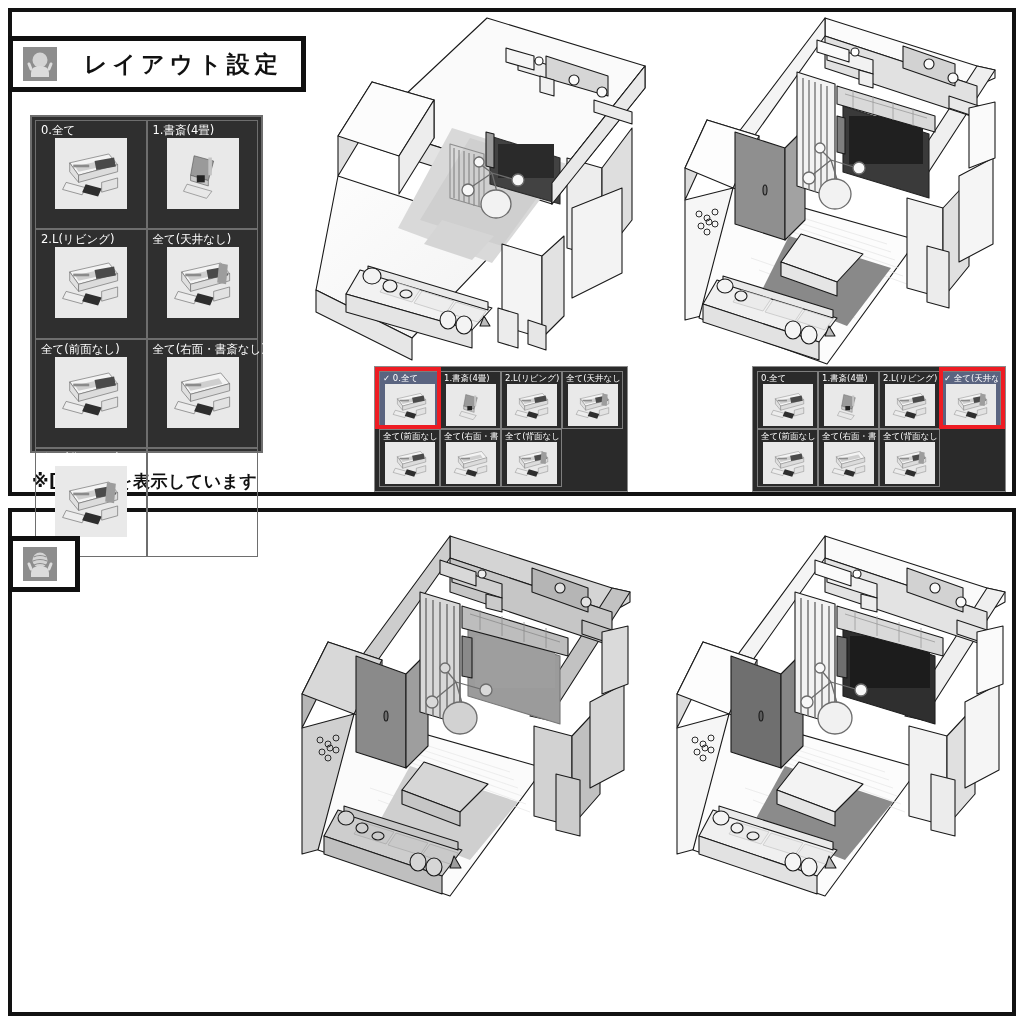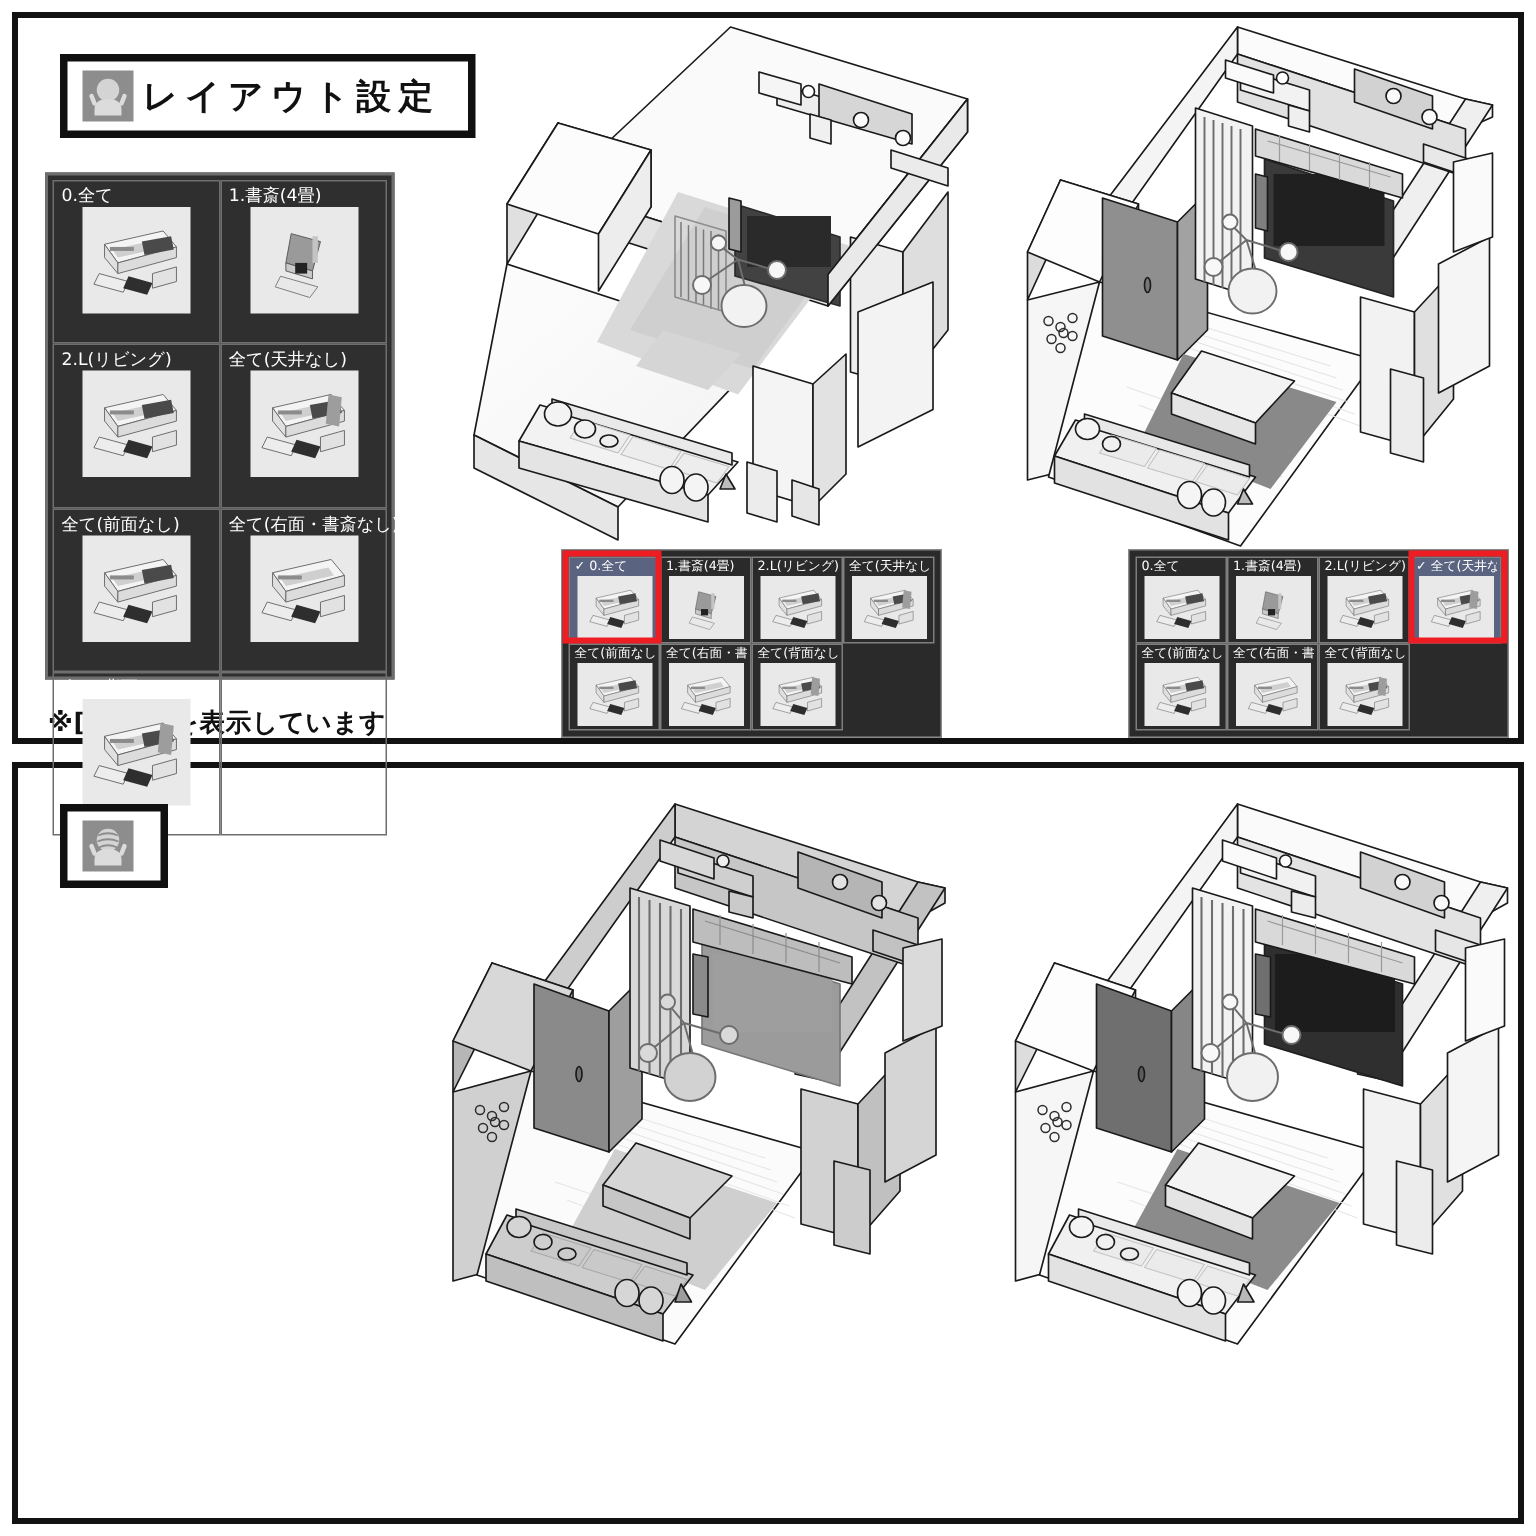--- a/index.html
+++ b/index.html
@@ -12,23 +12,22 @@
     position:absolute; left:8px; width:1008px;
     border:4px solid #121212; background:#fff;
   }
   #section-layout { top:8px; height:488px; }
   #section-material { top:508px; height:508px; }
 
   
   .hdr {
     position:absolute; left:-4px; top:24px;
     border:5px solid #101010; background:#fff;
-    padding:6px 18px 6px 10px; display:flex; align-items:center; gap:6px;
+    padding:6px 18px 6px 10px; display:flex; align-items:center; gap:27px;
     z-index:12;
-    margin-left:32px;
   }
   .hdr-icon { width:34px; height:34px; background:#8d8d8d; position:relative; flex:0 0 auto; }
   .hdr-title { font-size:23px; font-weight:700; letter-spacing:5px; color:#111;
                font-family:"DejaVu Sans",sans-serif; white-space:nowrap; }
 
   
   .vpal {
     position:absolute; background:#2f2f2f; border:2px solid #6e6e6e; z-index:10;
   }
   #layout-vpal { left:18px; top:103px; width:233px; height:338px; padding:3px; }

